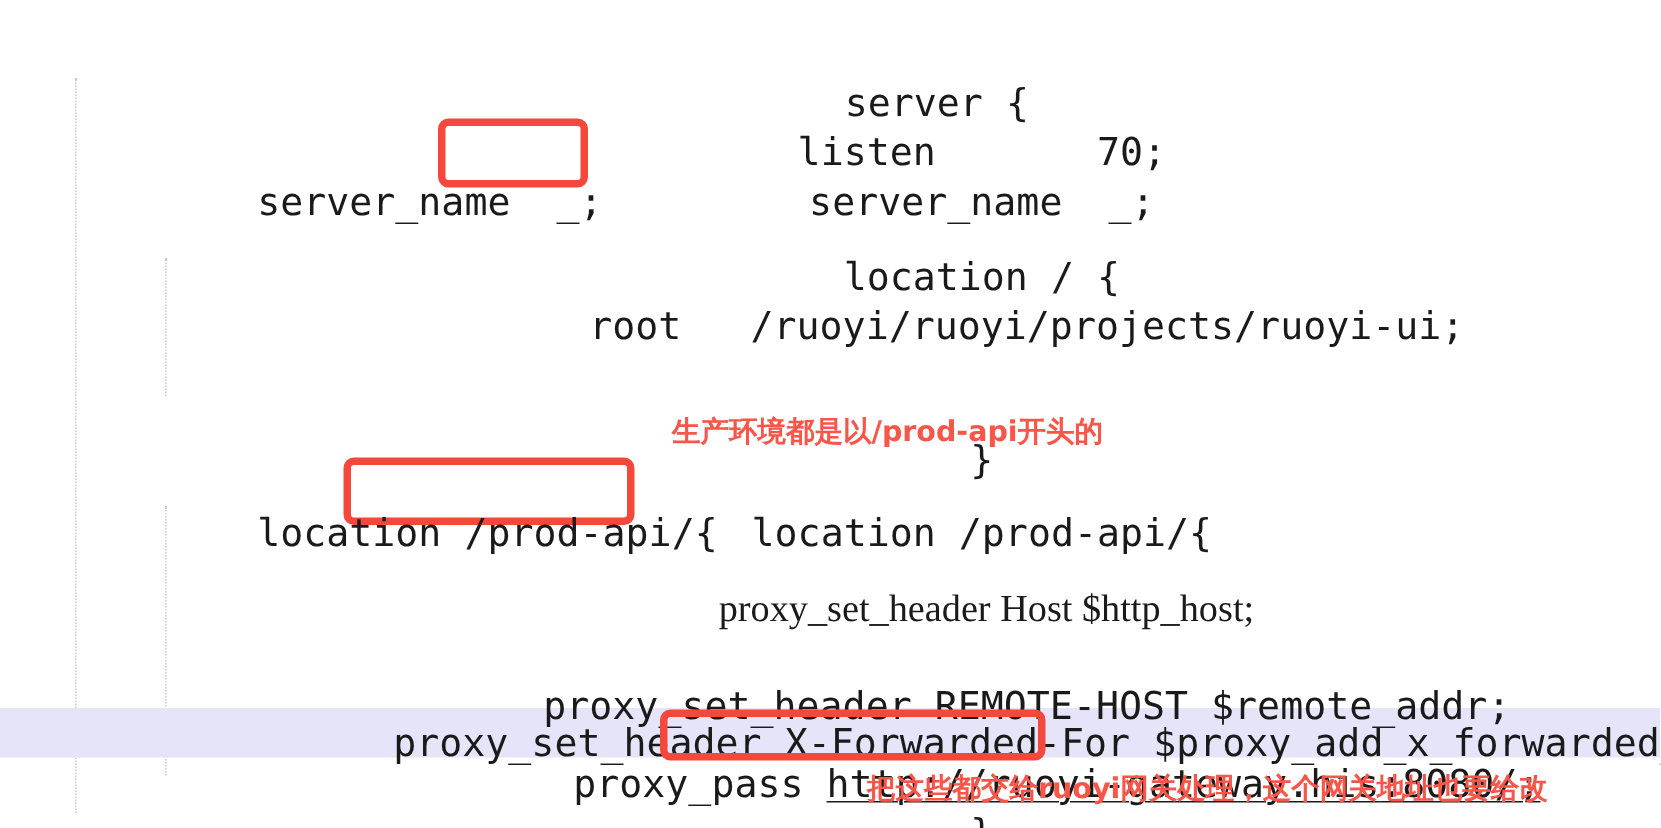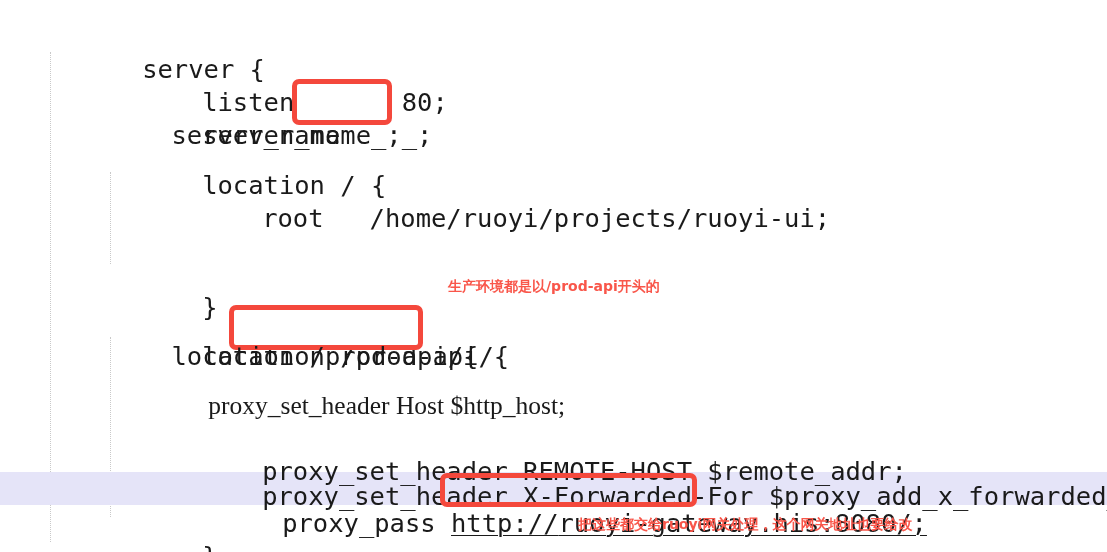--- a/index.html
+++ b/index.html
@@ -16,20 +16,21 @@
     font-family: "DejaVu Sans Mono", "Liberation Mono", monospace;
   }
 
   
   .code {
     position: absolute;
     left: 0;
     top: 0;
     width: 1107px;
     height: 492px;
+    text-align: center;
   }
   .line {
     position: absolute;
     left: 0;
     width: 1107px;
     height: 33px;
     line-height: 33px;
     white-space: pre;
     font-size: 25.5px;
     letter-spacing: 0px;
@@ -77,21 +78,21 @@
   }
   .redbox.opaque {
     background: #ffffff;
   }
 
   
   .annot {
     position: absolute;
     color: #f9564a;
     font-family: "DejaVu Sans", "Liberation Sans", sans-serif;
-    font-size: 14px;
+    font-size: 19px;
     font-weight: 700;
     white-space: nowrap;
     line-height: 1;
   }
 </style>
 </head>
 <body>
 
 <div id="screen">
 
@@ -101,37 +102,37 @@
 
   <div class="row-highlight" style="top:472px;"></div>
 
   <div class="code">
 
     <div class="line" style="top:20px;">
       <span class="txt indent0">server {</span>
     </div>
 
     <div class="line" style="top:53px;">
-      <span class="txt indent1">listen       80;</span>
+      <span class="txt indent1">listen       70;</span>
     </div>
 
     <div class="line" style="top:86px;">
       <span class="txt indent1">server_name  _;</span>
     </div>
 
     <div class="line" style="top:119px;">
       <span class="txt indent1"></span>
     </div>
 
     <div class="line" style="top:136px;">
       <span class="txt indent1">location / {</span>
     </div>
 
     <div class="line" style="top:169px;">
-      <span class="txt indent2">root   /home/ruoyi/projects/ruoyi-ui;</span>
+      <span class="txt indent2">root   /ruoyi/ruoyi/projects/ruoyi-ui;</span>
     </div>
 
 
 
     <div class="line" style="top:258px;">
       <span class="txt indent1">}</span>
     </div>
 
     <div class="line" style="top:291px;">
       <span class="txt indent1"></span>

